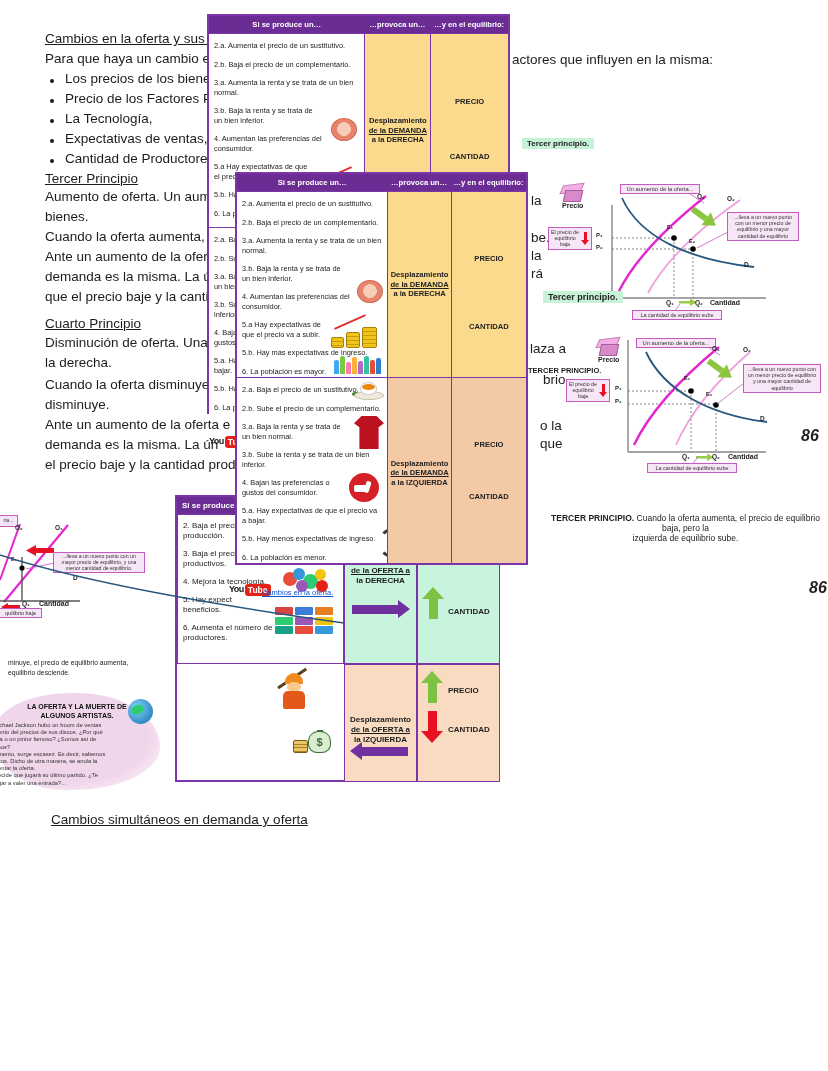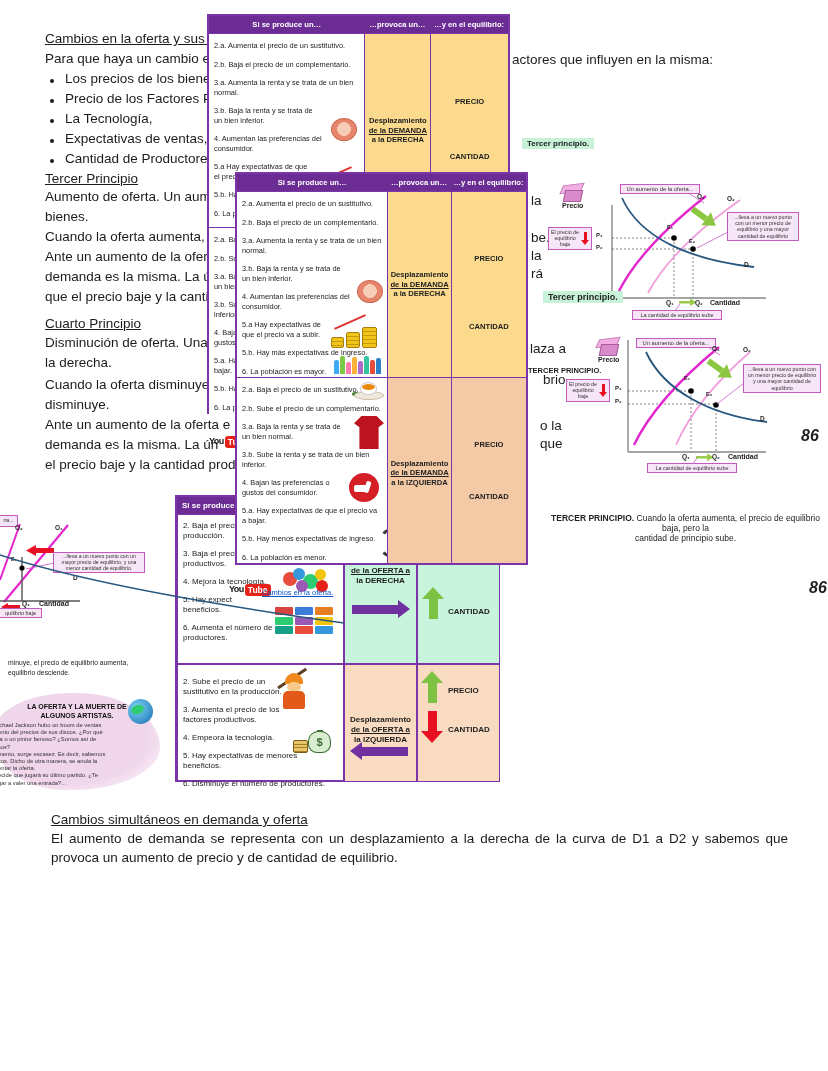--- a/index.html
+++ b/index.html
@@ -137,21 +137,20 @@
   <span class="t doc" style="left:543px;top:372px">brio</span>
   <span class="t doc" style="left:45px;top:397px">disminuye.</span>
   <span class="t doc" style="left:45px;top:417px">Ante un aumento de la oferta e</span>
   <span class="t doc" style="left:540px;top:418px">o la</span>
   <span class="t doc" style="left:45px;top:437px">demanda es la misma. La ún</span>
   <span class="t doc" style="left:540px;top:436px">que</span>
   <span class="t doc" style="left:45px;top:457px">el precio baje y la cantidad produc</span>
 
   <div class="bottom">
     <p><span class="u">Cambios simultáneos en demanda y oferta</span></p>
-    <p>El aumento de demanda se representa con un desplazamiento a la derecha de la curva de D1 a D2 y sabemos que provoca un aumento de precio y de cantidad de equilibrio.</p>
   </div>
 
   <div class="chart" style="left:540px;top:180px;width:288px;height:152px">
     <svg width="288" height="152">
       <path d="M72,25 V118 M72,118 H226" stroke="#888" stroke-width="1.4" fill="none"></path>
       <path d="M72,58 H134 M134,58 V118 M72,69 H153 M153,69 V118" stroke="#666" stroke-width="0.8" stroke-dasharray="2,2" fill="none"></path>
       <path d="M78,113 Q100,68 166,16" stroke="#E326CE" stroke-width="2.4" fill="none"></path>
       <path d="M108,113 Q132,68 200,20" stroke="#F2A0DC" stroke-width="1.8" fill="none"></path>
       <path d="M82,18 C100,58 150,80 214,87" stroke="#27567E" stroke-width="1.8" fill="none"></path>
       <circle cx="134" cy="58" r="2.8" fill="#000"></circle>
@@ -238,21 +237,21 @@
     <div class="pbox" style="left:87px;top:128px;width:90px;font-size:5.5px">La cantidad de equilibrio sube</div>
     <div class="pbox" style="left:183px;top:29px;width:78px;font-size:5.3px">...lleva a un nuevo punto con un menor precio de equilibrio y una mayor cantidad de equilibrio</div>
   </div>
 
   <span class="ghl" style="left:522px;top:138px;font-size:8px">Tercer principio.</span>
   <span class="ghl" style="left:543px;top:291px;font-size:9px">Tercer principio.</span>
   <span class="t" style="left:528px;top:366px;font-size:7.5px;font-weight:bold">TERCER PRINCIPIO.</span>
 
   <div class="caption">
     <span style="font-weight:bold">TERCER PRINCIPIO.</span><span> Cuando la oferta aumenta, el precio de equilibrio baja, pero la</span><br>
-    <span>cantidad de principio sube.</span>
+    <span>izquierda de equilibrio sube.</span>
   </div>
 
   <span class="pnum" style="left:801px;top:427px">86</span>
   <span class="pnum" style="left:809px;top:579px">86</span>
 
   <div class="dtable" style="left:207px;top:14px;width:303px;height:400px;border-bottom:none">
     <div class="dt-head">
       <span style="width:52%">Si se produce un…</span>
       <span style="width:22%">…provoca un…</span>
       <span style="width:26%">…y en el equilibrio:</span>
@@ -397,27 +396,20 @@
           <span class="head-down"></span>
         </div>
       <span class="cl" style="left:30px;top:27px;font-size:8px">PRECIO</span>
       <div class="arrV" style="left:4px;top:72px;--c:#7DC242">
           <span class="head-up"></span>
           <span class="shaft" style="height:20px"></span>
         </div>
       <span class="cl" style="left:30px;top:92px;font-size:8px">CANTIDAD</span>
     </div>
 
-    <div class="st-cell st-items" style="left:0;top:167px;width:167px;height:118px;padding:12px 4px 0 5px">
-      <p style="width:68%">2. Sube el precio de un sustitutivo en la producción.</p>
-      <p style="width:66%">3. Aumenta el precio de los factores productivos.</p>
-      <p>4. Empeora la tecnología.</p>
-      <p style="width:78%">5. Hay expectativas de menores beneficios.</p>
-      <p>6. Disminuye el número de productores.</p>
-    </div>
     <div class="ico ico-miner" style="left:96px;top:176px;width:42px;height:40px">
         <div class="pick"></div>
         <div class="helm"></div>
         <div class="face"></div>
         <div class="body"></div>
       </div>
     <div class="ico ico-bag" style="left:116px;top:228px;width:38px;height:28px">
         <div class="tie"></div>
         <div class="bag">$</div>
         <div class="coins"></div>

